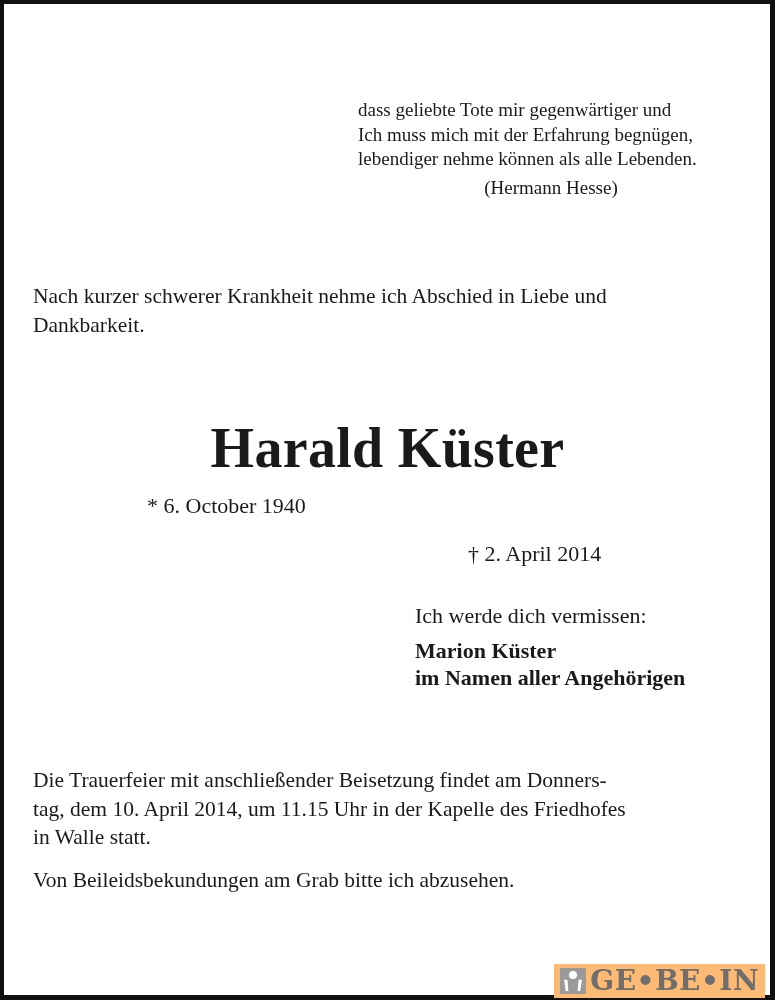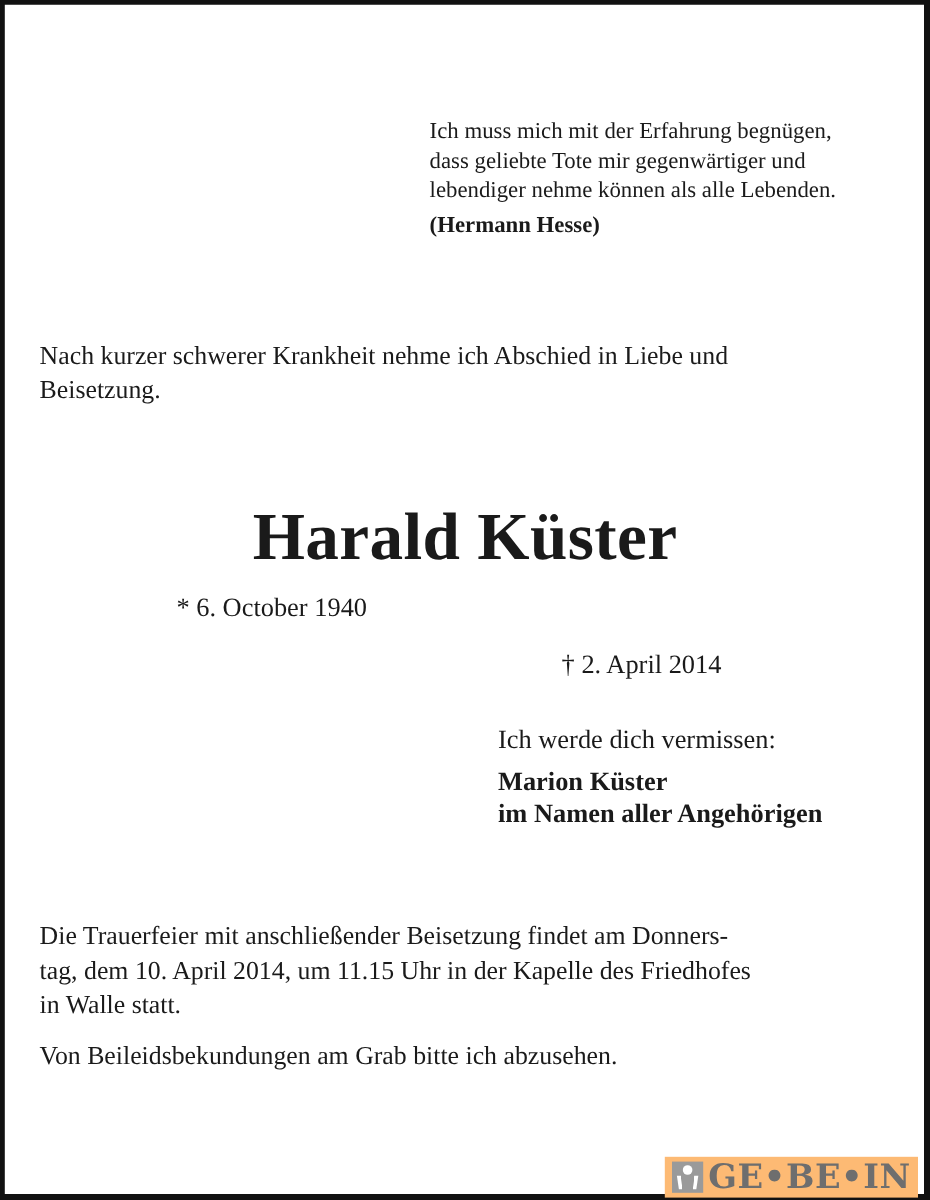--- a/index.html
+++ b/index.html
@@ -2,21 +2,21 @@
 <html><head>
   <meta charset="utf-8">
   <style>
     html, body { margin: 0; padding: 0; background: #ffffff; }
     body { width: 775px; height: 1000px; position: relative; overflow: hidden;
            font-family: "Liberation Serif", "DejaVu Serif", serif; color: #1a1a1a; }
     .frame { position: absolute; left: 0; top: 0; width: 775px; height: 1000px; box-sizing: border-box;
              border-top: 4px solid #111; border-left: 4px solid #111; border-right: 5px solid #111; border-bottom: 5px solid #111; }
     .quote { position: absolute; left: 358px; top: 98px; width: 390px; font-size: 19px; line-height: 24.5px; letter-spacing: 0px; }
     .quote .line { display: block; white-space: nowrap; }
-    .quote .author { display: block; text-align: left; margin-top: 4px; padding-right: 4px; font-weight: bold; }
+    .quote .author { display: block; text-align: center; margin-top: 4px; padding-right: 4px; }
     .intro { position: absolute; left: 33px; top: 282px; width: 715px; font-size: 21.5px; line-height: 29px; }
     .intro .line { display: block; white-space: nowrap; }
     .name { position: absolute; left: 0; top: 413px; width: 775px; text-align: center; font-weight: bold; font-size: 56px; line-height: 70px; letter-spacing: 0.3px; }
     .dates { position: absolute; top: 492px; font-size: 22px; line-height: 28px; white-space: nowrap; }
     .born { left: 147px; }
     .died { left: 468px; margin-top: 48px; }
     .sign { position: absolute; left: 415px; top: 602px; font-size: 22px; line-height: 28px; white-space: nowrap; }
     .sign .bold { font-weight: bold; display: block; line-height: 27px; }
     .sign .lead { display: block; margin-bottom: 7px; }
     .funeral { position: absolute; left: 33px; top: 766px; width: 715px; font-size: 21.5px; line-height: 28.5px; }
@@ -27,29 +27,29 @@
     .logo-icon::before { content: ""; position: absolute; left: 9px; top: 3px; width: 8px; height: 8px; border-radius: 50%; background: #fff; }
     .logo-icon::after { content: ""; position: absolute; left: 5px; top: 12px; width: 16px; height: 12px; border-left: 3px solid #fff; border-right: 3px solid #fff; box-sizing: border-box; transform: perspective(20px) rotateX(-20deg); }
     .logo-text { font-family: "DejaVu Serif", serif; font-weight: bold; font-size: 28px; color: #6e6e6e; letter-spacing: 0.5px; line-height: 30px; }
   </style>
 </head>
 <body>
 
 <div class="frame"></div>
 
 <div class="quote">
+  <span class="line">dass geliebte Tote mir gegenwärtiger und</span>
   <span class="line">Ich muss mich mit der Erfahrung begnügen,</span>
-  <span class="line">dass geliebte Tote mir gegenwärtiger und</span>
   <span class="line">lebendiger nehme können als alle Lebenden.</span>
   <span class="author">(Hermann Hesse)</span>
 </div>
 
 <div class="intro">
   <span class="line">Nach kurzer schwerer Krankheit nehme ich Abschied in Liebe und</span>
-  <span class="line">Beisetzung.</span>
+  <span class="line">Dankbarkeit.</span>
 </div>
 
 <div class="name">Harald Küster</div>
 
 <div class="dates born">* 6. October 1940</div>
 <div class="dates died">† 2. April 2014</div>
 
 <div class="sign">
   <span class="lead">Ich werde dich vermissen:</span>
   <span class="bold">Marion Küster</span>

